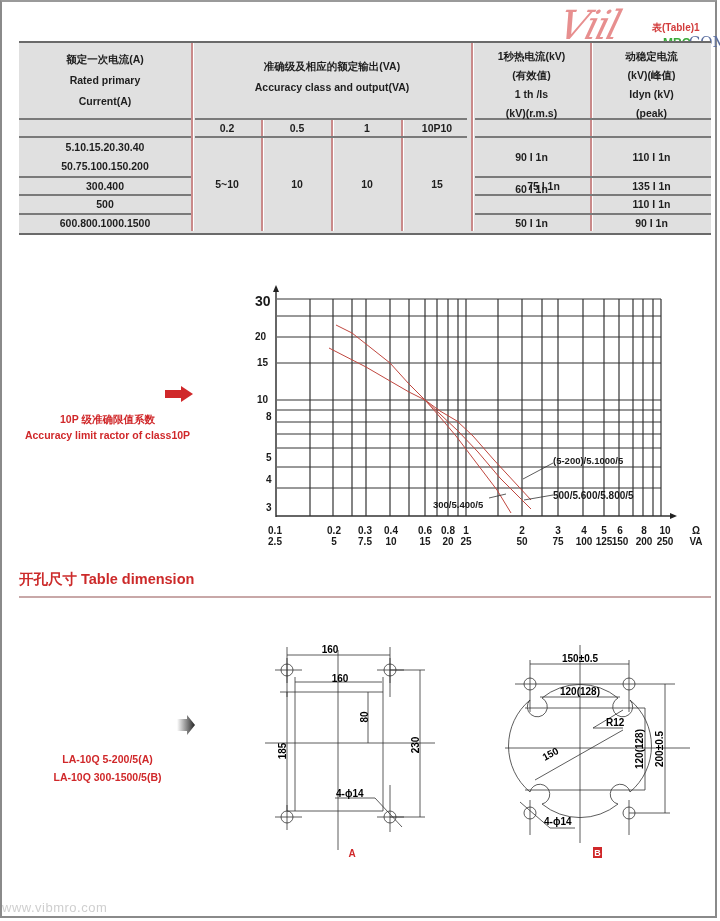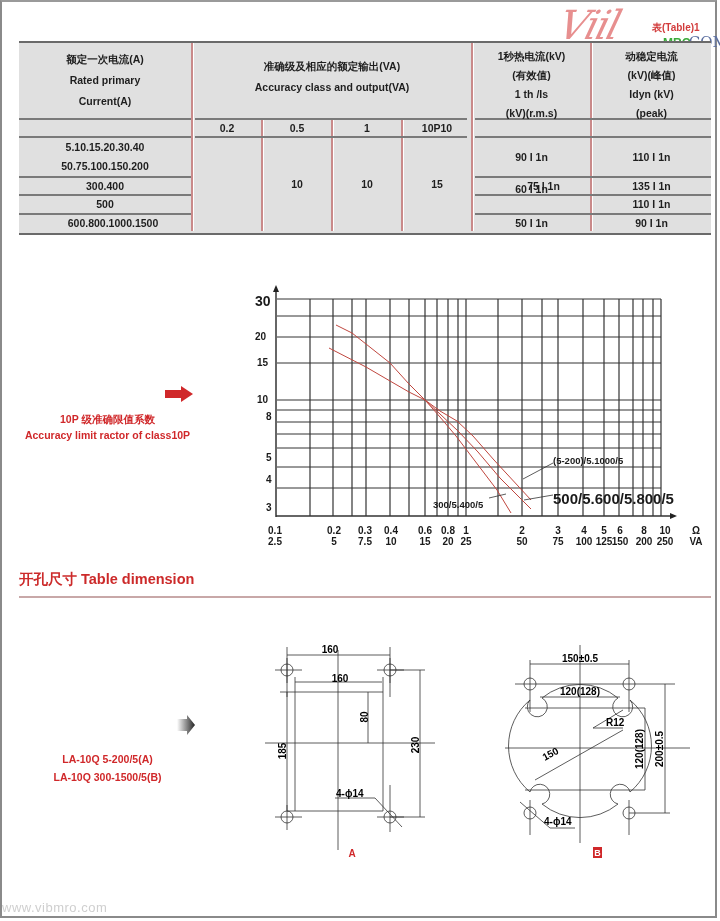--- a/index.html
+++ b/index.html
@@ -92,22 +92,23 @@
     <span>Idyn (kV)</span>
     <span>(peak)</span>
   </div>
 
   <div class="cell" style="left:0;top:95px;width:172px;height:38px;line-height:19px;">
     <span>5.10.15.20.30.40</span>
     <span>50.75.100.150.200</span>
   </div>
   <div class="cell" style="left:0;top:135px;width:172px;height:16px;">300.400</div>
   <div class="cell" style="left:0;top:153px;width:172px;height:17px;">500</div>
-  <div class="cell" style="left:8px;top:172px;width:172px;height:16px;">600.800.1000.1500</div>
-
+  <div class="cell" style="left:0;top:172px;width:172px;height:16px;">600.800.1000.1500</div>
+
+  <div class="cell" style="left:174px;top:95px;width:68px;height:93px;">5~10</div>
   <div class="cell" style="left:244px;top:95px;width:68px;height:93px;">10</div>
   <div class="cell" style="left:314px;top:95px;width:68px;height:93px;">10</div>
   <div class="cell" style="left:384px;top:95px;width:68px;height:93px;">15</div>
 
   <div class="cell" style="left:454px;top:95px;width:117px;height:38px;">90 I 1n</div>
   <div class="cell" style="left:454px;top:135px;width:141px;height:16px;">75 I 1n</div>
   <div class="cell" style="left:454px;top:138px;width:117px;height:17px;">60 I 1n</div>
   <div class="cell" style="left:454px;top:172px;width:117px;height:16px;">50 I 1n</div>
   <div class="cell" style="left:573px;top:95px;width:119px;height:38px;">110 I 1n</div>
   <div class="cell" style="left:573px;top:135px;width:119px;height:16px;">135 I 1n</div>
@@ -246,21 +247,21 @@
 <div class="abs" style="left:654px;top:525px;font-size:10px;font-weight:bold;line-height:11px;text-align:center;width:22px;">
     <div>10</div>
     <div>250</div>
   </div>
 <div class="abs" style="left:688px;top:525px;font-size:10px;font-weight:bold;line-height:11px;text-align:center;width:16px;">
     <div>Ω</div>
     <div>VA</div>
   </div>
 
 <div class="abs" style="left:553px;top:455px;font-size:9.5px;font-weight:bold;">(5-200)/5.1000/5</div>
-<div class="abs" style="left:553px;top:490px;font-size:15px;font-weight:bold;">500/5.600/5.800/5</div>
+<div class="abs" style="left:553px;top:490px;font-size:10px;font-weight:bold;">500/5.600/5.800/5</div>
 <div class="abs" style="left:433px;top:499px;font-size:9.5px;font-weight:bold;">300/5.400/5</div>
 
 <div class="section-title">开孔尺寸 Table dimension</div>
 <div class="section-rule"></div>
 
 <div class="abs" style="left:175px;top:715px;width:20px;height:20px;">
   <svg width="20" height="20" viewBox="0 0 20 20">
       <defs>
         <linearGradient id="ga" x1="0" x2="1">
           <stop offset="0" stop-color="#fff"></stop>

